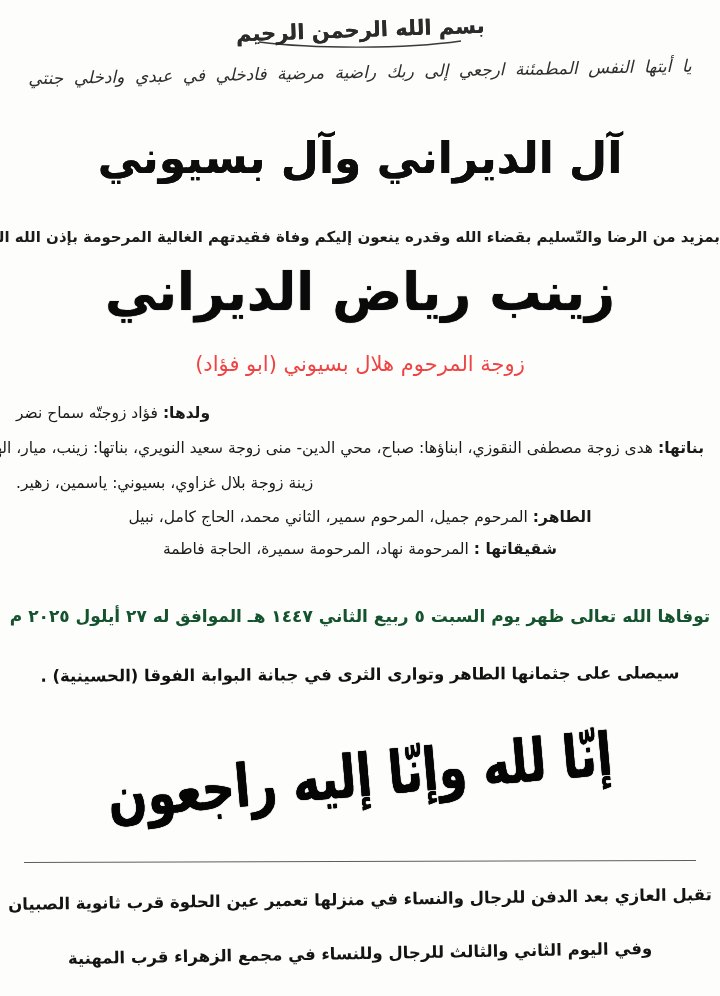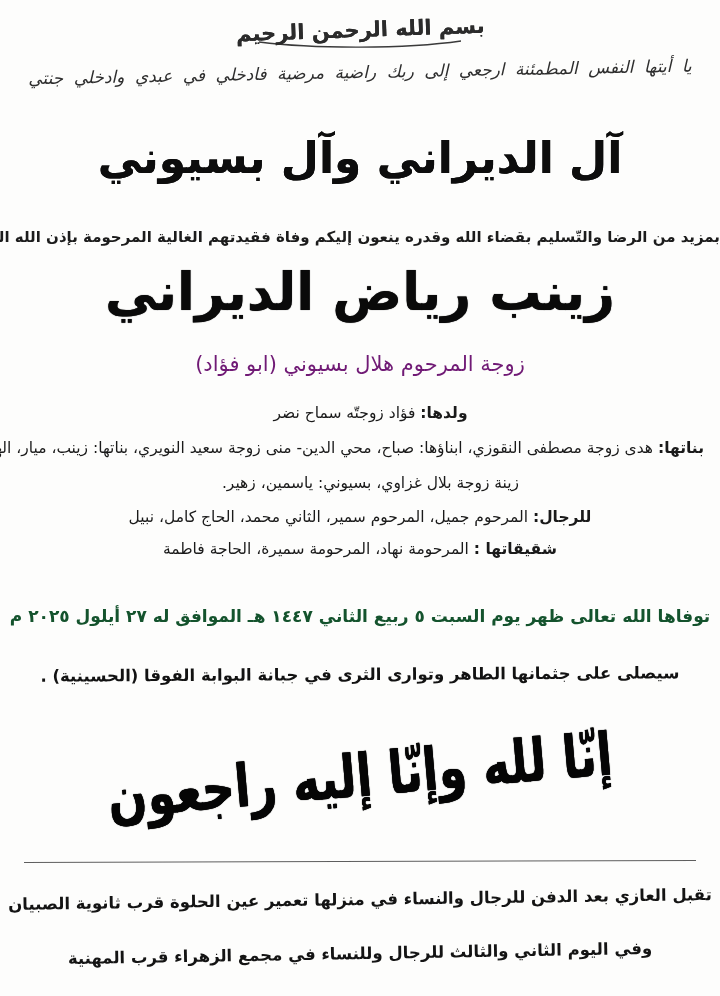--- a/index.html
+++ b/index.html
@@ -8,21 +8,21 @@
     width:720px;height:996px;
     margin:0 auto;
     background:#fdfdfc;
     color:#161616;
     font-family:"DejaVu Sans",sans-serif;
     direction:rtl;
     overflow:hidden;
   }
   .abs{position:absolute;left:0;right:0;}
   .center{text-align:center;}
-  .right{text-align:center;margin-left:21px;}
+  .right{text-align:left;}
   .nowrap{white-space:nowrap;}
 
   .basmala{
     top:8px;height:52px;
     display:flex;flex-direction:column;align-items:center;justify-content:center;
   }
   .basmala-text{
     font-size:21px;font-weight:bold;
     color:#2b2b2b;
     transform:rotate(-2deg);
@@ -61,21 +61,21 @@
     font-size:52px;font-weight:bold;
     color:#0a0a0a;
     text-shadow:0 0 .8px #0a0a0a;
     letter-spacing:-1px;
     text-align:center;
   }
 
   .spouse{
     top:352px;
     font-size:21px;
-    color:#701a75;
+    color:#ef4444;
   }
 
   .family-section{top:396px;}
   .fline{
     height:35px;line-height:35px;
     font-size:15.5px;
     color:#1a1a1a;
     padding:0 16px;
   }
   .fline b{font-weight:bold;}
@@ -154,21 +154,21 @@
     <div class="fline right nowrap">
       <b>ولدها:</b>
       <span>فؤاد زوجتّه سماح نضر</span>
     </div>
     <div class="fline right nowrap">
       <b>بناتها:</b>
       <span>هدى زوجة مصطفى النقوزي، ابناؤها: صباح، محي الدين-  منى زوجة سعيد النويري، بناتها: زينب، ميار، الهام</span>
     </div>
     <div class="fline right nowrap">زينة زوجة بلال غزاوي، بسيوني: ياسمين، زهير.</div>
     <div class="fline sib center nowrap">
-      <b>للرجال:</b>
+      <b>الطاهر:</b>
       <span>المرحوم جميل، المرحوم سمير، الثاني محمد، الحاج كامل، نبيل</span>
     </div>
     <div class="fline sib center nowrap">
       <b>شقيقاتها :</b>
       <span>المرحومة نهاد، المرحومة سميرة، الحاجة فاطمة</span>
     </div>
   </div>
 
   <div class="abs death-line center nowrap">توفاها الله تعالى ظهر يوم السبت  ٥  ربيع الثاني ١٤٤٧ هـ الموافق له ٢٧ أيلول  ٢٠٢٥ م</div>
   <div class="abs prayer-line center nowrap">سيصلى على جثمانها الطاهر وتوارى الثرى في جبانة البوابة الفوقا (الحسينية) .</div>

